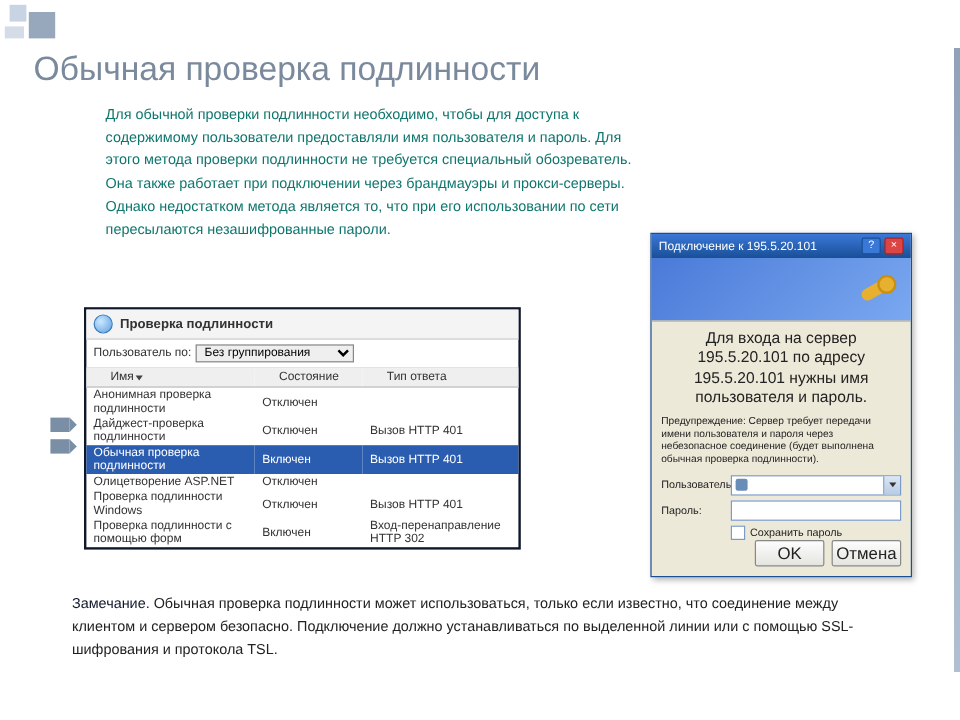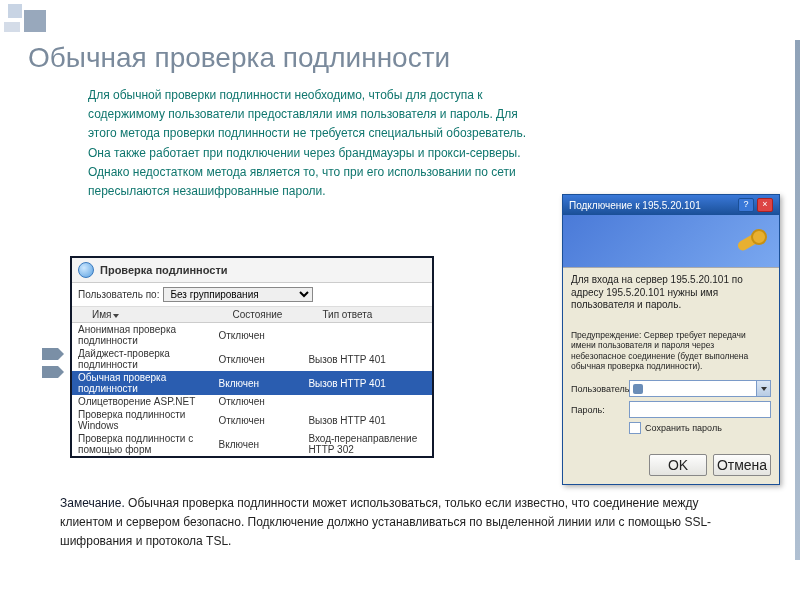--- a/index.html
+++ b/index.html
@@ -109,21 +109,21 @@
     padding: 4px 6px;
     display: flex;
     align-items: center;
     gap: 4px;
     border-bottom: 1px solid #ddd;
   }
   .config-group select {
     font-size: 10px;
     border: 1px solid #888;
     padding: 0 2px;
-    width: 150px;
+    width: 132px;
   }
   .config-table { width: 100%; border-collapse: collapse; }
   .config-table th {
     text-align: left;
     font-weight: normal;
     background: #efefef;
     border-bottom: 1px solid #ccc;
     padding: 2px 20px;
     font-size: 10px;
   }
@@ -140,21 +140,21 @@
     font-size: 10px;
   }
   .config-table tr.sel td {
     background: #2a5db0;
     color: #fff;
   }
 
   
   .dialog {
     position: absolute;
-    left: 562px;
+    left: 542px;
     top: 194px;
     width: 216px;
     border: 1px solid #1a4f97;
     background: #ece9d8;
     font-size: 9px;
     box-shadow: 2px 2px 5px rgba(0,0,0,0.3);
   }
   .dlg-title {
     background: linear-gradient(#3a78d8, #1a4f97);
     color: #fff;
@@ -204,21 +204,21 @@
     width: 12px; height: 12px;
     border-radius: 50%;
     background: #e8b030;
     border: 2px solid #c89010;
     top: 4px; left: 18px;
   }
   .dlg-body {
     padding: 6px 8px 8px 8px;
     color: #222;
   }
-  .dlg-body .info { font-size: 10px; line-height: 1.25; margin-bottom: 18px; }
+  .dlg-body .info { font-size: 13px; line-height: 1.25; margin-bottom: 6px; text-align: center; }
   .dlg-body .warn { font-size: 8.5px; line-height: 1.25; margin-bottom: 8px; }
   .dlg-row {
     display: flex;
     align-items: center;
     gap: 6px;
     margin-bottom: 4px;
   }
   .dlg-row .lbl { width: 52px; font-size: 9px; }
   .dlg-row .combo {
     flex: 1;
@@ -249,21 +249,21 @@
   .dlg-row .usericon {
     width: 10px; height: 10px;
     border-radius: 2px;
     background: #6a8db8;
     margin-right: 2px;
   }
   .dlg-check {
     display: flex;
     align-items: center;
     gap: 4px;
-    margin: 3px 0 20px 58px;
+    margin: 3px 0 0 58px;
     font-size: 9px;
   }
   .dlg-check .cb {
     width: 10px; height: 10px;
     border: 1px solid #7a9ac8;
     background: #fff;
   }
   .dlg-buttons {
     display: flex;
     justify-content: flex-end;

